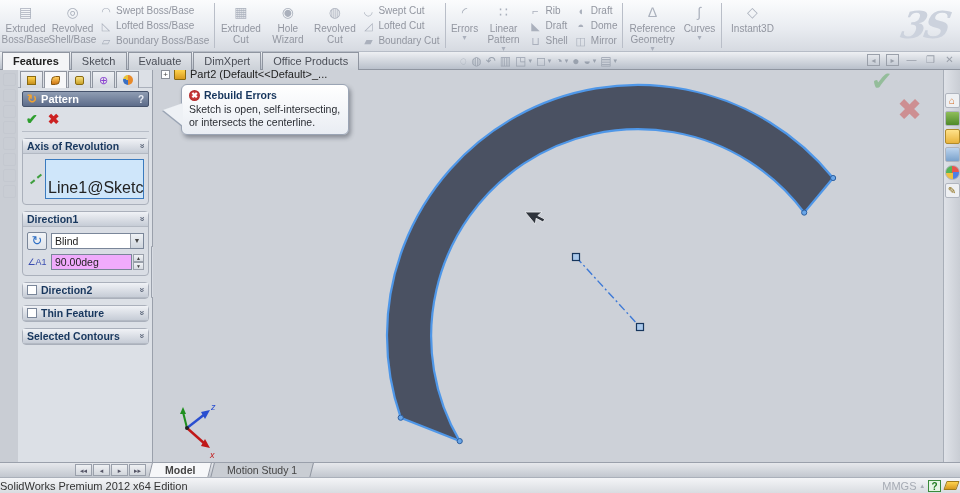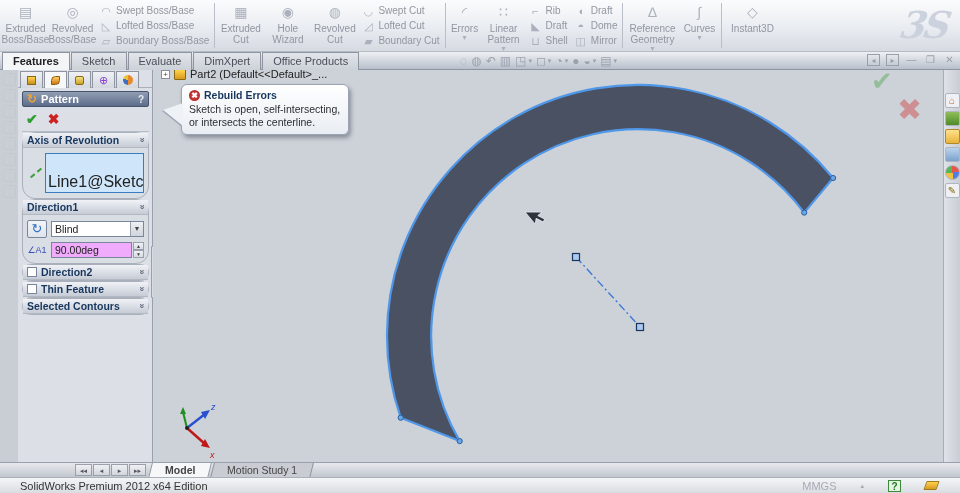--- a/index.html
+++ b/index.html
@@ -51,21 +51,21 @@
     background:linear-gradient(#eef0f4,#d4d8df); display:flex; align-items:center; justify-content:center; }
   .mgrtab.active { background:#f6f7f9; }
   .pm { padding:3px 3px 0 4px; }
   .pmtitle { height:16px; background:linear-gradient(#909db3,#5d6c8a); border:1px solid #46536c; border-radius:2px;
     color:#fff; font-weight:bold; display:flex; align-items:center; padding:0 4px; }
   .pmtitle .tico { color:#f0a232; font-weight:bold; margin-right:4px; font-size:12px; }
   .pmtitle .help { margin-left:auto; color:#e8ecf4; font-weight:bold; font-size:10px; }
   .okrow { display:flex; align-items:center; gap:10px; padding:4px 2px 4px 4px; border-bottom:1px solid #b7bdc7; }
   .okg { color:#2e9e2e; font-size:14px; font-weight:bold; }
   .okr { color:#cc2222; font-size:14px; font-weight:bold; }
-  .grp { border:1px solid #aab0bb; border-radius:13px; background:#d9dde4; }
+  .grp { margin-top:6px; border:1px solid #aab0bb; border-radius:4px; background:#d9dde4; }
   .grphdr { height:15px; background:linear-gradient(#f0f2f6,#c6ccd6); border-bottom:1px solid #b3b9c3;
     display:flex; align-items:center; padding:0 4px; font-weight:bold; color:#17365d; font-size:10.5px; }
   .chup { margin-left:auto; color:#5a6578; font-size:9px; transform:rotate(-90deg); }
   .chdn { margin-left:auto; color:#5a6578; font-size:9px; transform:rotate(90deg); }
   .grpbody { padding:5px 4px; }
   .fieldrow { display:flex; align-items:center; margin-bottom:4px; }
   .fieldrow:last-child { margin-bottom:0; }
   .axico { width:18px; height:14px; position:relative; }
   .axico i { position:absolute; left:2px; top:6px; width:14px; border-top:2px dashed #3f9f3f; transform:rotate(-40deg); }
   .selfield { flex:1; height:15px; background:#cfe6fa; border:1px solid #3b7bbf; font-size:16px;
@@ -124,43 +124,43 @@
   .navbtns { position:absolute; left:75px; top:1px; display:flex; gap:1px; }
   .navbtn { width:17px; height:12px; border:1px solid #9aa0ab; background:linear-gradient(#eef0f3,#d2d6dc);
     font-size:7px; color:#556; text-align:center; line-height:11px; }
   .stabs { position:absolute; left:150px; top:0; display:flex; height:15px; }
   .stab { padding:1px 14px 0 14px; border:1px solid #8f95a0; border-top:none; margin-right:2px;
     background:#c9cdd3; color:#444; font-size:10.5px; transform:skewX(-14deg); }
   .stab span { display:inline-block; transform:skewX(14deg); }
   .stab.active { background:#f6f7f9; font-weight:bold; }
   .statusbar { position:absolute; left:0; top:477px; width:960px; height:16px;
     background:linear-gradient(#f4f5f7,#d9dce1); border-top:1px solid #aab0ba;
-    display:flex; align-items:center; padding:0 20px; color:#333; }
-  .sright { margin-left:auto; display:flex; align-items:center; gap:24px; }
+    display:flex; align-items:center; padding:0 0; color:#333; }
+  .sright { margin-left:auto; display:flex; align-items:center; gap:4px; }
   .units { color:#a6abb4; }
   .unita { color:#a6abb4; font-size:7px; }
   .qmark { width:13px; height:12px; border:1px solid #3a8a3a; background:#e4f3e4; color:#1f7a1f;
     font-weight:bold; font-size:10px; line-height:11px; text-align:center; }
   .tag { width:13px; height:9px; background:linear-gradient(#ffd34d,#d89a1e); border:1px solid #a07a18;
     transform:skewX(-20deg); border-radius:1px; margin-right:2px; }
 </style>
 </head>
 <body>
 
 <div class="app">
 
   <div class="ribbon">
     <div class="rgroup">
       <div class="bigbtn">
         <div class="ric">▤</div>
         <span>Extruded Boss/Base</span>
       </div>
       <div class="bigbtn">
         <div class="ric">◎</div>
-        <span>Revolved Boss/Base</span>
+        <span>Revolved Shell/Base</span>
       </div>
       <div class="stackcol">
         <div class="stackrow">
           <span class="sic">◠</span>
           <span>Swept Boss/Base</span>
         </div>
         <div class="stackrow">
           <span class="sic">◺</span>
           <span>Lofted Boss/Base</span>
         </div>

